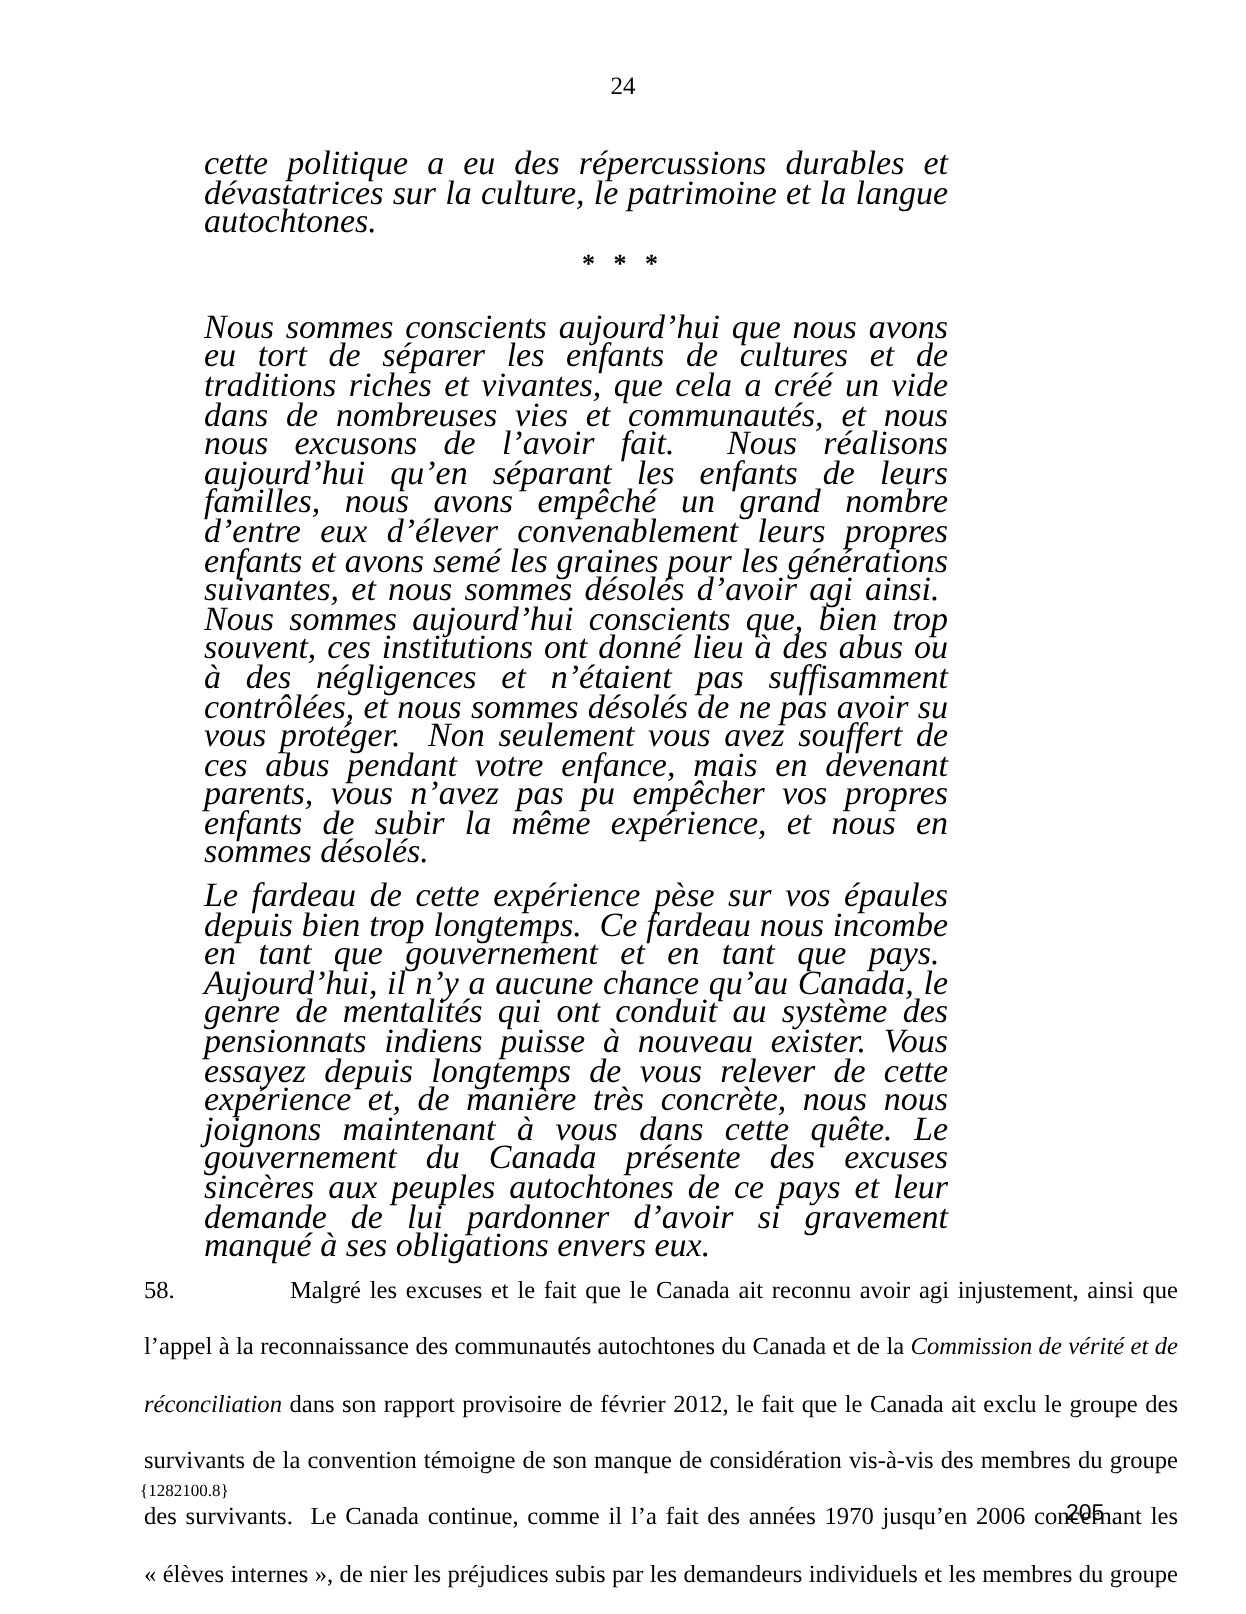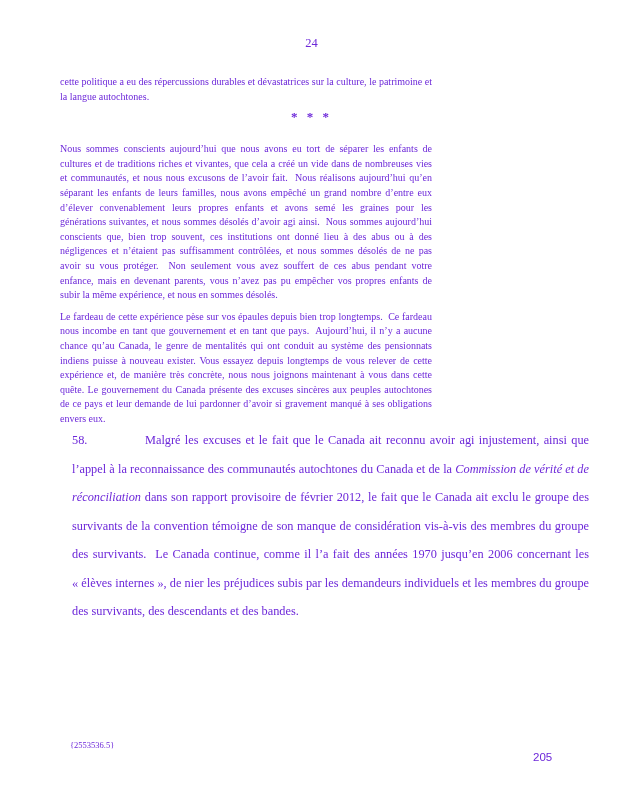--- a/index.html
+++ b/index.html
@@ -2,34 +2,35 @@
 <html><head>
 <meta charset="utf-8">
 <style>
   html, body { margin: 0; padding: 0; background: #ffffff; }
   .page {
     position: relative;
     width: 623px;
     height: 807px;
     box-sizing: border-box;
     background: #ffffff;
-    color: #6d28d9;
+    color: #000000;
     font-family: "Liberation Serif", serif;
     padding-top: 36px;
     overflow: hidden;
   }
   .header-num {
     text-align: center;
     font-size: 12.5px;
     line-height: 14px;
   }
   .quote-block {
-    margin-left: 60px;
+    margin-left: 102px;
     width: 372px;
-    font-size: 10px;
+    font-style: italic;
+    font-size: 17px;
     line-height: 14.6px;
     text-align: justify;
   }
   .quote-block p { margin: 0 0 11px 0; }
   .quote-block p:last-child { margin-bottom: 0; }
   .qa { margin-top: 25px; }
   .ind { text-indent: 4px; }
   .stars {
     text-align: center;
     font-size: 13px;
@@ -75,17 +76,17 @@
 
   <div class="stars">* * *</div>
 
   <div class="quote-block qc">
     <p>Nous sommes conscients aujourd’hui que nous avons eu tort de séparer les enfants de cultures et de traditions riches et vivantes, que cela a créé un vide dans de nombreuses vies et communautés, et nous nous excusons de l’avoir fait.&nbsp; Nous réalisons aujourd’hui qu’en séparant les enfants de leurs familles, nous avons empêché un grand nombre d’entre eux d’élever convenablement leurs propres enfants et avons semé les graines pour les générations suivantes, et nous sommes désolés d’avoir agi ainsi.&nbsp; Nous sommes aujourd’hui conscients que, bien trop souvent, ces institutions ont donné lieu à des abus ou à des négligences et n’étaient pas suffisamment contrôlées, et nous sommes désolés de ne pas avoir su vous protéger.&nbsp; Non seulement vous avez souffert de ces abus pendant votre enfance, mais en devenant parents, vous n’avez pas pu empêcher vos propres enfants de subir la même expérience, et nous en sommes désolés.</p>
     <p>Le fardeau de cette expérience pèse sur vos épaules depuis bien trop longtemps.&nbsp; Ce fardeau nous incombe en tant que gouvernement et en tant que pays.&nbsp; Aujourd’hui, il n’y a aucune chance qu’au Canada, le genre de mentalités qui ont conduit au système des pensionnats indiens puisse à nouveau exister. Vous essayez depuis longtemps de vous relever de cette expérience et, de manière très concrète, nous nous joignons maintenant à vous dans cette quête. Le gouvernement du Canada présente des excuses sincères aux peuples autochtones de ce pays et leur demande de lui pardonner d’avoir si gravement manqué à ses obligations envers eux.</p>
   </div>
 
   <p class="p58"><span class="pnum">58.</span><span>Malgré les excuses et le fait que le Canada ait reconnu avoir agi injustement, ainsi que l’appel à la reconnaissance des communautés autochtones du Canada et de la </span><i>Commission de vérité et de réconciliation</i><span> dans son rapport provisoire de février 2012, le fait que le Canada ait exclu le groupe des survivants de la convention témoigne de son manque de considération vis-à-vis des membres du groupe des survivants.&nbsp; Le Canada continue, comme il l’a fait des années 1970 jusqu’en 2006 concernant les «&nbsp;élèves internes&nbsp;», de nier les préjudices subis par les demandeurs individuels et les membres du groupe des survivants, des descendants et des bandes.</span></p>
 
-  <div class="footer-doc">{2553536.5}</div>
+  <div class="footer-doc">{1282100.8}</div>
 
   <div class="footer-page">205</div>
 
 </div>
 
 </body></html>

